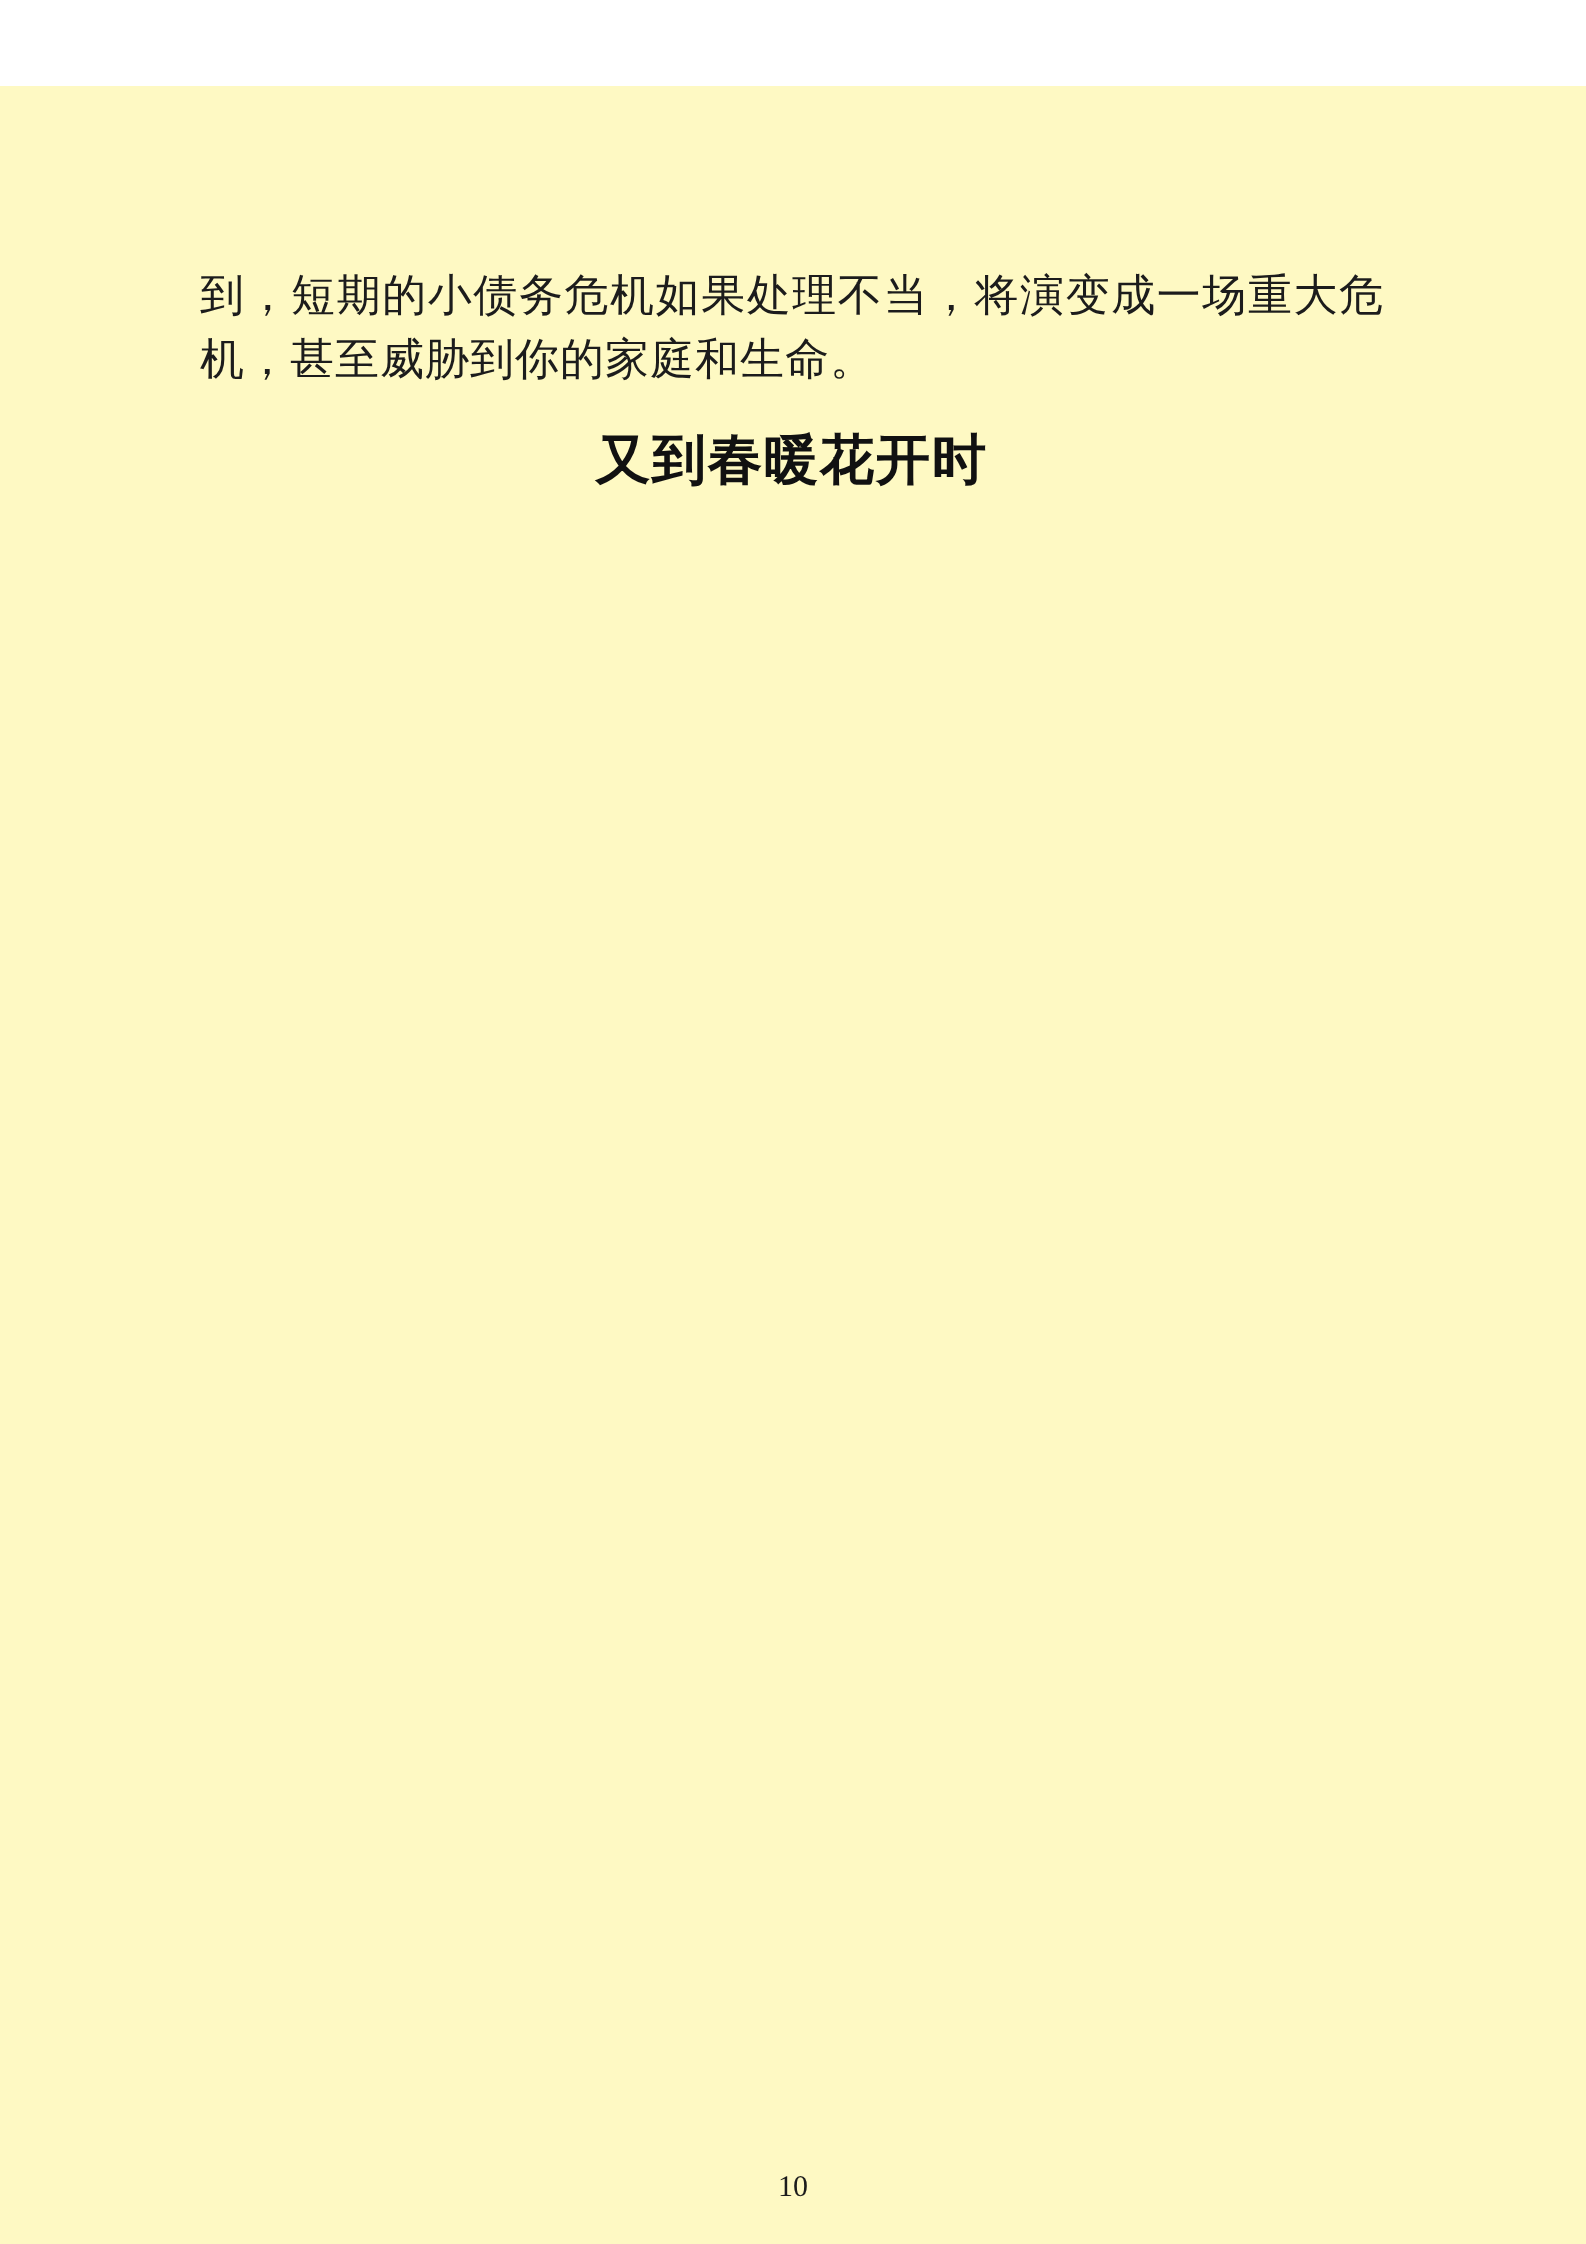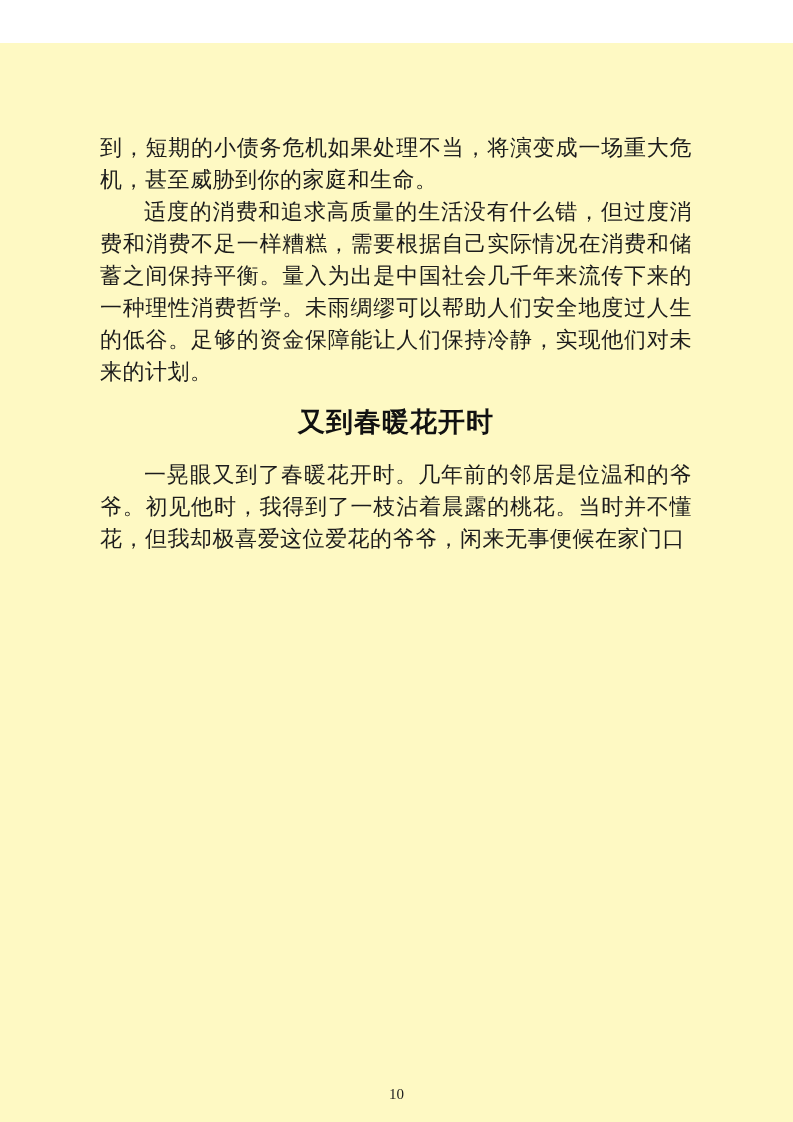--- a/index.html
+++ b/index.html
@@ -68,25 +68,23 @@
 </style>
 </head>
 <body>
 
 <div class="page">
   <div class="content">
 
     <p class="body-text no-indent">到，短期的小债务危机如果处理不当，将演变成一场重大危机，甚至威胁到你的家庭和生命。</p>
 
 
-    <p class="body-text">适度的消费和追求高质量的生活没有什么错，但过度消费和消费不足一样糟糕，需要根据自己实际情况在消费和储蓄之间保持平衡。量入为出是中国社会几千年来流传下来的一种理性消费哲学。未雨绸缪可以帮助人们安全地度过人生的低谷。足够的资金保障能让人们保持冷静，实现他们对未来的计划。</p>
 
 
 
     <h2 class="article-title">又到春暖花开时</h2>
 
 
-    <p class="body-text">一晃眼又到了春暖花开时。几年前的邻居是位温和的爷爷。初见他时，我得到了一枝沾着晨露的桃花。当时并不懂花，但我却极喜爱这位爱花的爷爷，闲来无事便候在家门口</p>
 
   </div>
 
   <div class="page-number">10</div>
 </div>
 
 </body></html>

